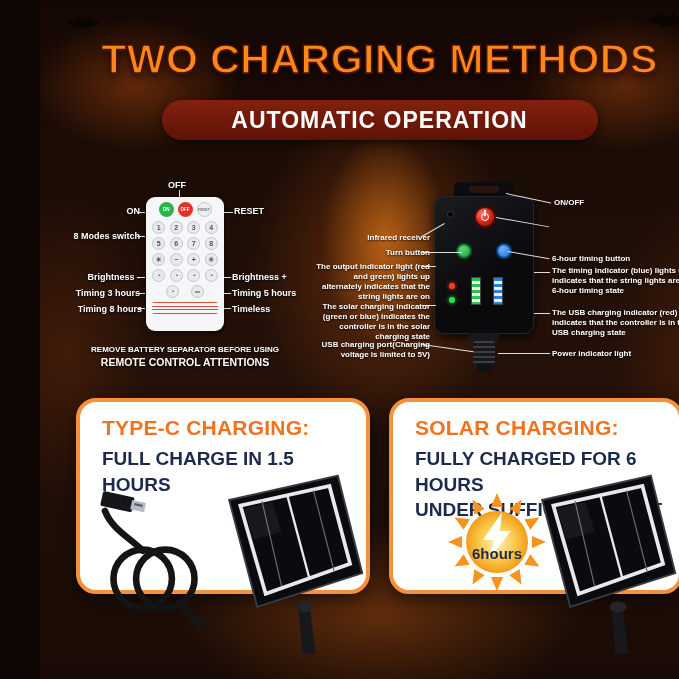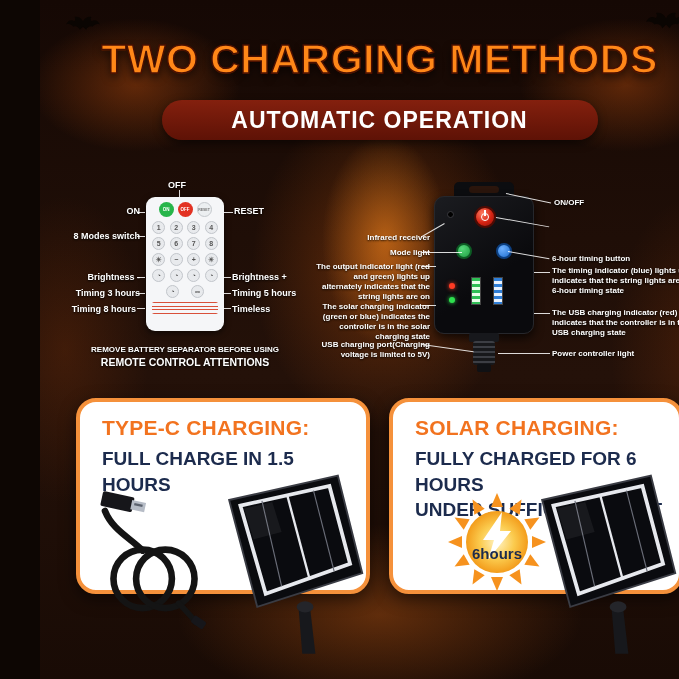--- a/index.html
+++ b/index.html
@@ -139,21 +139,21 @@
   </div>
 
   <div class="wl r-lab" style="left:128px;top:180px">OFF</div>
   <div class="wl r-lab alignr" style="left:58px;top:206px;width:42px">ON</div>
   <div class="wl r-lab" style="left:194px;top:206px">RESET</div>
   <div class="wl r-lab alignr" style="left:14px;top:231px;width:86px">8 Modes switch</div>
   <div class="wl r-lab alignr" style="left:22px;top:272px;width:78px">Brightness -</div>
   <div class="wl r-lab" style="left:192px;top:272px">Brightness +</div>
   <div class="wl r-lab alignr" style="left:16px;top:288px;width:84px">Timing 3 hours</div>
   <div class="wl r-lab" style="left:192px;top:288px">Timing 5 hours</div>
-  <div class="wl r-lab alignr" style="left:12px;top:304px;width:84px">Timing 8 hours</div>
+  <div class="wl r-lab alignr" style="left:18px;top:304px;width:84px">Timing 8 hours</div>
   <div class="wl r-lab" style="left:192px;top:304px">Timeless</div>
   <div class="wl ctr" style="left:10px;top:345px;width:270px;font-size:8px">REMOVE BATTERY SEPARATOR BEFORE USING</div>
   <div class="wl ctr" style="left:10px;top:356px;width:270px;font-size:10.5px">REMOTE CONTROL ATTENTIONS</div>
 
   <div class="ln" style="left:139px;top:190px;width:1px;height:7px"></div>
   <div class="ln" style="left:97px;top:212px;width:8px"></div>
   <div class="ln" style="left:183px;top:212px;width:10px"></div>
   <div class="ln" style="left:97px;top:236px;width:8px"></div>
   <div class="ln" style="left:97px;top:277px;width:8px"></div>
   <div class="ln" style="left:183px;top:277px;width:8px"></div>
@@ -176,30 +176,30 @@
     <div class="led-r"></div>
     <div class="led-g"></div>
     <div class="bar-g"></div>
     <div class="bar-b"></div>
   </div>
   <div class="nut"></div>
   <div class="thread"></div>
   <div class="tip"></div>
 
   <div class="wl c-lab alignr" style="left:278px;top:233px;width:112px">Infrared receiver</div>
-  <div class="wl c-lab alignr" style="left:278px;top:248px;width:112px">Mode light</div>
+  <div class="wl c-lab alignr" style="left:278px;top:248px;width:112px">Turn button</div>
   <div class="wl c-lab alignr" style="left:272px;top:302px;width:118px">The solar charging indicator (green or blue) indicates the controller is in the solar charging state</div>
   <div class="wl c-lab alignr" style="left:272px;top:262px;width:118px">The output indicator light (red and green) lights up alternately indicates that the string lights are on</div>
   <div class="wl c-lab alignr" style="left:272px;top:340px;width:118px">USB charging port(Charging voltage is limited to 5V)</div>
 
   <div class="wl c-lab" style="left:514px;top:198px">ON/OFF</div>
   <div class="wl c-lab" style="left:512px;top:254px;width:152px">6-hour timing button</div>
   <div class="wl c-lab" style="left:512px;top:266px;width:154px">The timing indicator (blue) lights up indicates that the string lights are in the 6-hour timing state</div>
   <div class="wl c-lab" style="left:512px;top:308px;width:154px">The USB charging indicator (red) indicates that the controller is in the USB charging state</div>
-  <div class="wl c-lab" style="left:512px;top:349px">Power controller light</div>
+  <div class="wl c-lab" style="left:512px;top:349px">Power indicator light</div>
 
   <div class="ln" style="left:466px;top:193px;width:46px;transform:rotate(12deg)"></div>
   <div class="ln" style="left:456px;top:217px;width:54px;transform:rotate(10deg)"></div>
   <div class="ln" style="left:468px;top:251px;width:42px;transform:rotate(10deg)"></div>
   <div class="ln" style="left:494px;top:272px;width:16px"></div>
   <div class="ln" style="left:494px;top:313px;width:16px"></div>
   <div class="ln" style="left:458px;top:353px;width:52px"></div>
   <div class="ln" style="left:382px;top:236px;width:26px;transform:rotate(-30deg)"></div>
   <div class="ln" style="left:382px;top:252px;width:40px"></div>
   <div class="ln" style="left:382px;top:266px;width:14px"></div>

